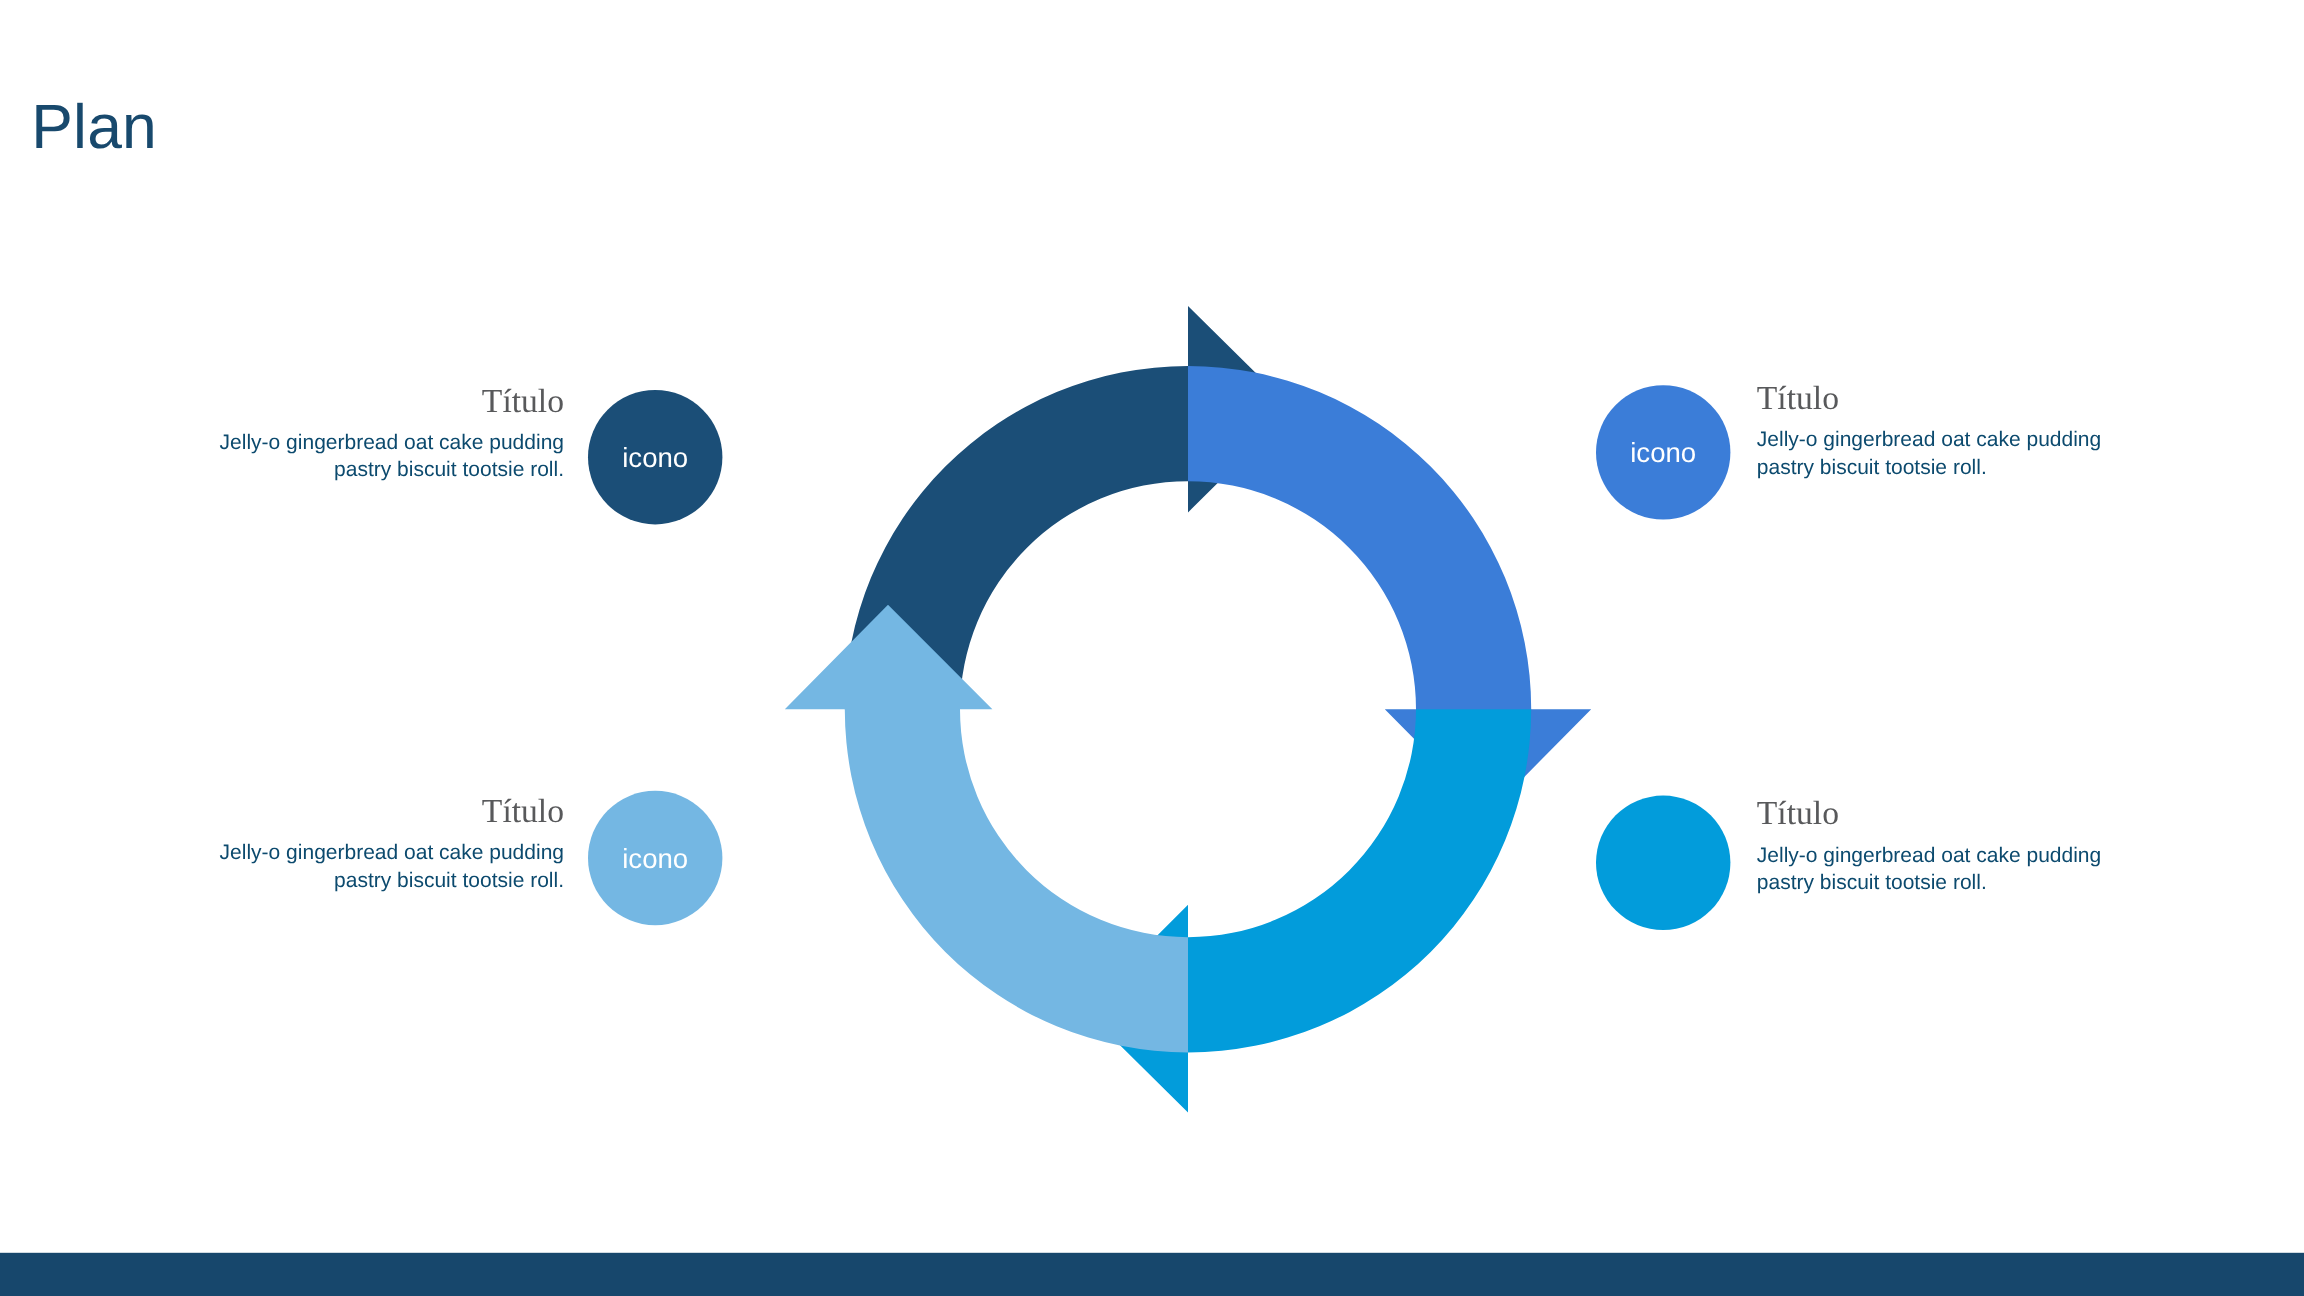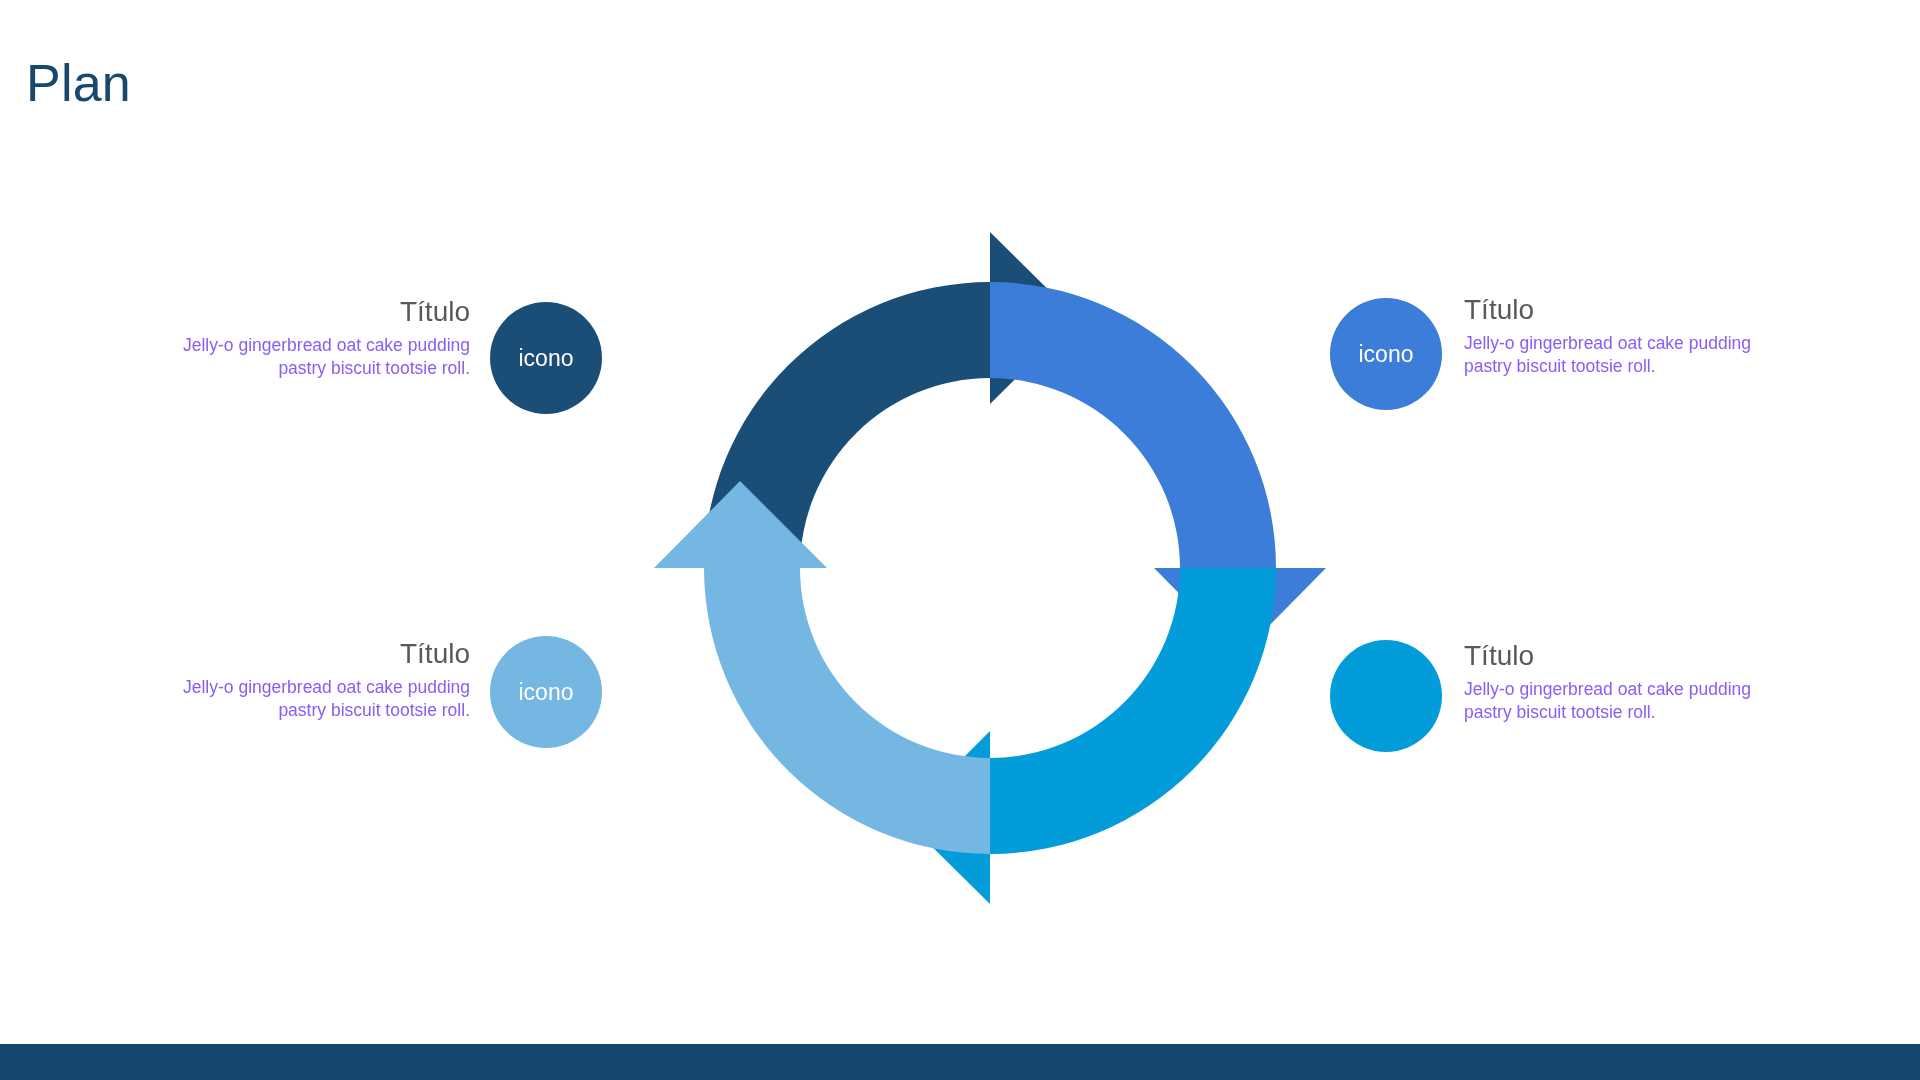--- a/index.html
+++ b/index.html
@@ -3,21 +3,21 @@
 <meta charset="utf-8">
 <style>
   html,body{margin:0;padding:0;}
   body{
     width:1920px;height:1080px;
     background:#ffffff;
     font-family:"Liberation Sans", sans-serif;
     overflow:hidden;
     position:relative;
   }
-  #slide{position:absolute;inset:0;background:#fff;}
+  #slide{position:absolute;inset:0;background:#fff;margin-top:23px;}
 
   #page-title{
     position:absolute;
     left:26px; top:55px;
     font-size:52px;
     color:#18496d;
     letter-spacing:0.2px;
     line-height:1.1;
     white-space:nowrap;
   }
@@ -60,24 +60,25 @@
     left:-63px;
     color:#ffffff;
   }
 
   .text-block{position:absolute;width:330px;}
   .text-block .tb-title{
     font-size:28px;
     color:#58595b;
     line-height:1.15;
     margin-bottom:6px;
+    font-family:Liberation Serif, serif;
   }
   .text-block .tb-body{
     font-size:17.5px;
-    color:#8b5cf6;
+    color:#0c4a6e;
     line-height:1.33;
   }
   .text-right{text-align:right;}
   .text-left{text-align:left;}
 
   #text-block-1{ left:140px;  top:296px; }
   #text-block-2{ left:1464px; top:294px; }
   #text-block-3{ left:140px;  top:638px; }
   #text-block-4{ left:1464px; top:640px; }
 </style>

